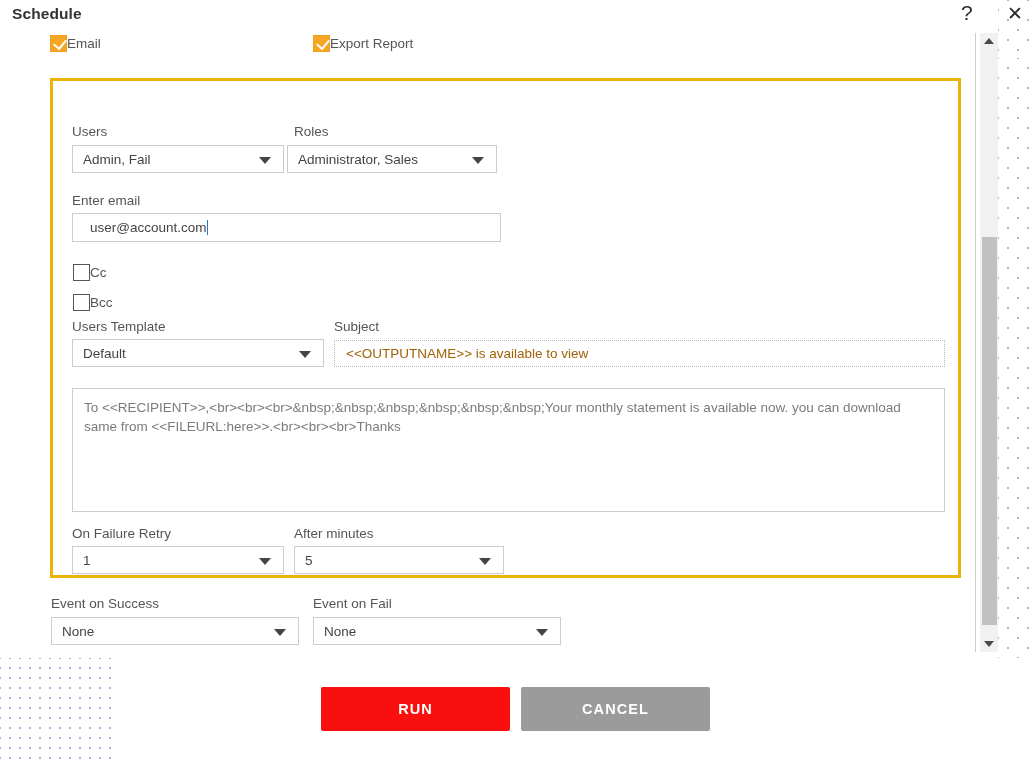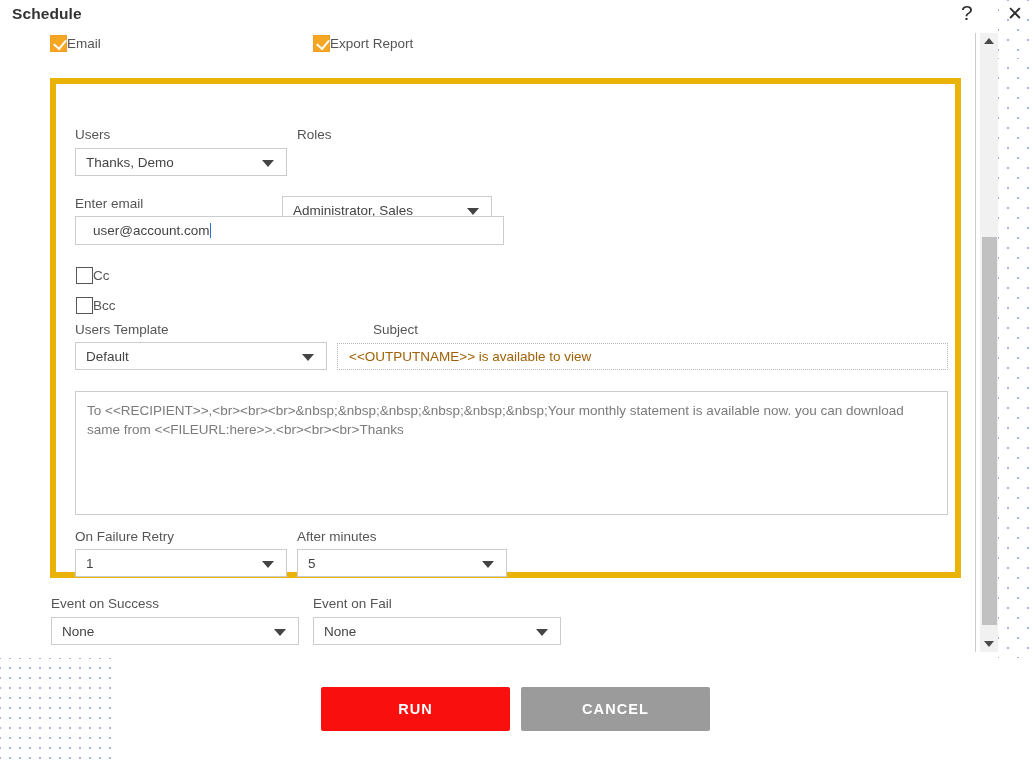--- a/index.html
+++ b/index.html
@@ -139,21 +139,21 @@
     font-size: 13.5px;
     color: #555555;
     white-space: nowrap;
   }
 
   
   #email-panel {
     position: absolute;
     left: 50px; top: 47px;
     width: 911px; height: 500px;
-    border: 6px solid #eab308;
+    border: 3px solid #eab308;
     box-sizing: border-box;
     background: #ffffff;
     padding-left: 48px;
   }
 
   .fld-label {
     position: absolute;
     font-size: 13.5px;
     color: #555555;
     white-space: nowrap;
@@ -333,26 +333,26 @@
             <span class="tick"></span>
           </span>
         <span class="cb-label">Export Report</span>
       </div>
     </div>
 
     <div id="email-panel">
 
       <div class="fld-label" style="left:19px; top:43px;">Users</div>
       <div class="sel" style="left:19px; top:64px; width:212px;">
-        <span class="sel-val">Thanks, Demo</span>
+        <span class="sel-val">Admin, Fail</span>
         <span class="caret"></span>
       </div>
 
       <div class="fld-label" style="left:241px; top:43px;">Roles</div>
-      <div class="sel" style="left:226px; top:64px; width:210px;margin-top:48px;">
+      <div class="sel" style="left:234px; top:64px; width:210px;">
         <span class="sel-val">Administrator, Sales</span>
         <span class="caret"></span>
       </div>
 
       <div class="fld-label" style="left:19px; top:112px;">Enter email</div>
       <div class="txt" style="left:19px; top:132px; width:429px;">
         <span>user@account.com</span>
           <span class="caret-bar"></span>
       </div>
 
@@ -365,21 +365,21 @@
         <span class="cb-box unchecked"></span>
         <span class="cb-label">Bcc</span>
       </div>
 
       <div class="fld-label" style="left:19px; top:238px;">Users Template</div>
       <div class="sel" style="left:19px; top:258px; width:252px;">
         <span class="sel-val">Default</span>
         <span class="caret"></span>
       </div>
 
-      <div class="fld-label" style="left:281px; top:238px;margin-left:36px;">Subject</div>
+      <div class="fld-label" style="left:281px; top:238px;">Subject</div>
       <div class="txt-dotted" style="left:281px; top:259px; width:611px;">
         <span>&lt;&lt;OUTPUTNAME&gt;&gt; is available to view</span>
       </div>
 
       <div id="email-body">To &lt;&lt;RECIPIENT&gt;&gt;,&lt;br&gt;&lt;br&gt;&lt;br&gt;&amp;nbsp;&amp;nbsp;&amp;nbsp;&amp;nbsp;&amp;nbsp;&amp;nbsp;Your monthly statement is available now. you can download same from &lt;&lt;FILEURL:here&gt;&gt;.&lt;br&gt;&lt;br&gt;&lt;br&gt;Thanks</div>
 
       <div class="fld-label" style="left:19px; top:445px;">On Failure Retry</div>
       <div class="sel" style="left:19px; top:465px; width:212px;">
         <span class="sel-val">1</span>
         <span class="caret"></span>

